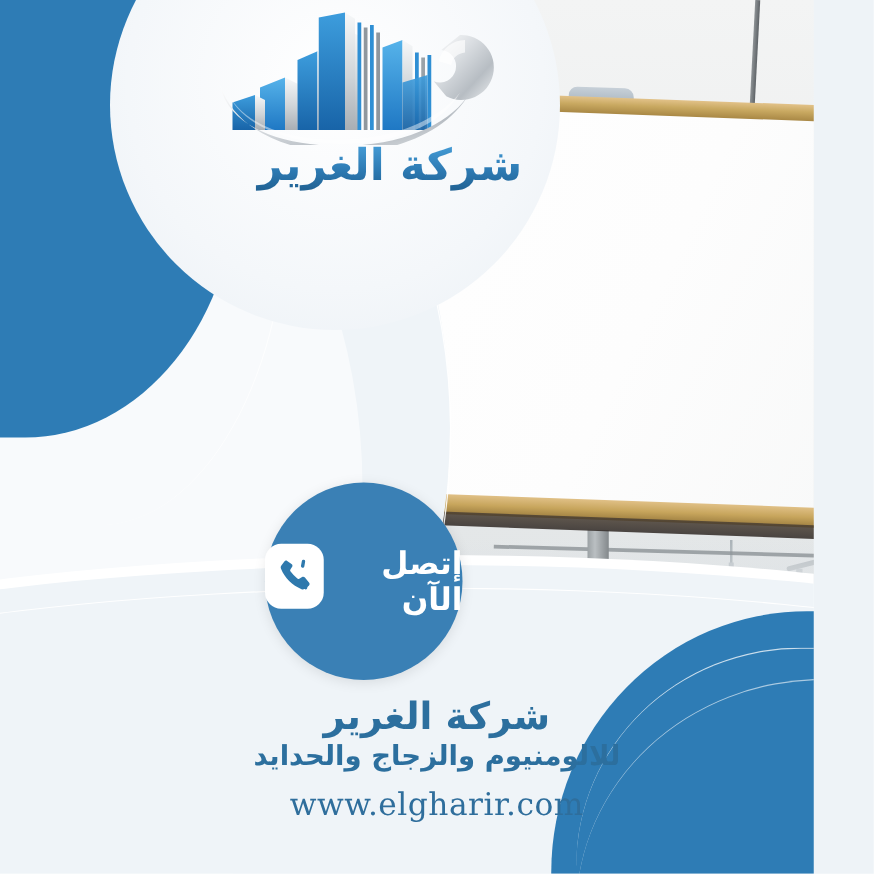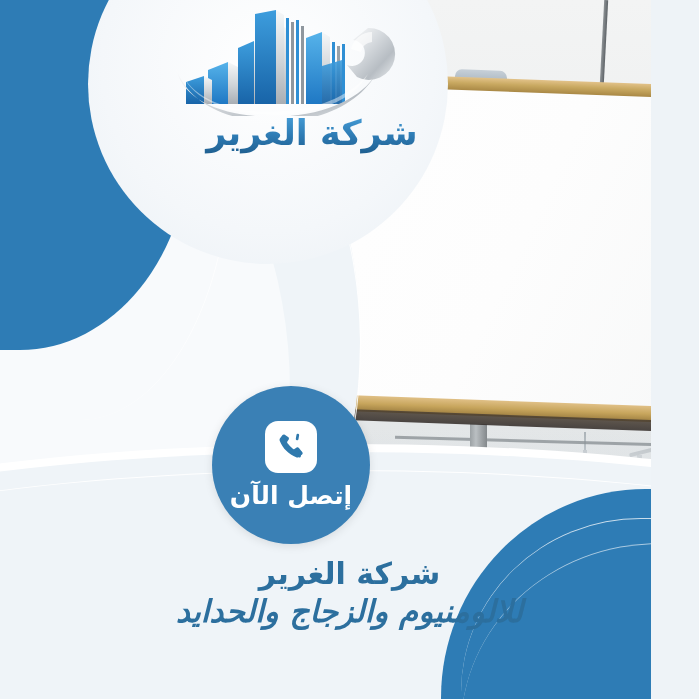--- a/index.html
+++ b/index.html
@@ -200,40 +200,40 @@
     background:linear-gradient(180deg,#4aa3dd 0%,#2e7cb5 55%,#1f5f90 100%);
     -webkit-background-clip:text;background-clip:text;color:transparent;
     letter-spacing:1px;line-height:1.2;
     font-family:"DejaVu Sans", sans-serif;
   }
 
   
   .cta{
     position:absolute;left:212px;top:386px;width:158px;height:158px;
     border-radius:50%;background:#3a80b5;
-    display:flex;flex-direction:column;align-items:center;justify-content:center;
+    display:flex;flex-direction:row;align-items:center;justify-content:center;
     box-shadow:0 2px 10px rgba(0,0,0,.10);
   }
   .cta-icon{
     width:52px;height:52px;background:#ffffff;border-radius:13px;
     display:flex;align-items:center;justify-content:center;margin-bottom:8px;
   }
   .cta-label{
     color:#fff;font-size:25px;font-weight:bold;direction:rtl;letter-spacing:.5px;
     font-family:"DejaVu Sans", sans-serif;
   }
 
   
   .footer{position:absolute;left:0;top:556px;width:699px;text-align:center;}
   .f-line{
     color:#2c6f9e;font-weight:bold;direction:rtl;line-height:1.22;
     font-family:"DejaVu Sans", sans-serif;
   }
   .f-line.l1{font-size:30px;}
-  .f-line.l2{font-size:31px;font-style:italic;}
+  .f-line.l2{font-size:22px;}
   .f-url{
     margin-top:10px;color:#2f6e9c;font-size:25px;
     font-family:"DejaVu Serif", serif;letter-spacing:.4px;
   }
 </style>
 </head>
 <body>
 
 <div id="poster">
 
@@ -347,15 +347,16 @@
         <rect x="15.6" y="2.6" width="1.9" height="4.6" rx=".9" fill="#2f79ad" transform="rotate(10 16.5 5)"></rect>
         <rect x="17.3" y="14.8" width="1.9" height="4.6" rx=".9" fill="#2f79ad" transform="rotate(10 18 17)"></rect>
       </svg>
     </div>
     <div class="cta-label">إتصل الآن</div>
   </div>
 
   <div class="footer">
     <div class="f-line l1">شركة الغرير</div>
     <div class="f-line l2">للالومنيوم والزجاج والحدايد</div>
+    <div class="f-url">www.elgharir.com</div>
   </div>
 
 </div>
 
 </body></html>

